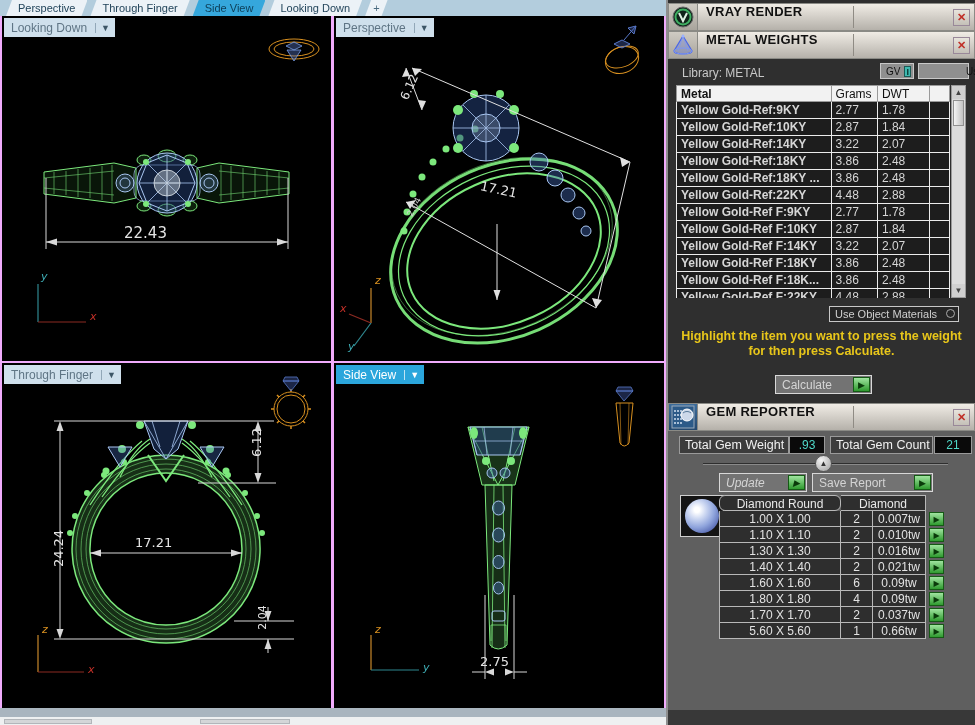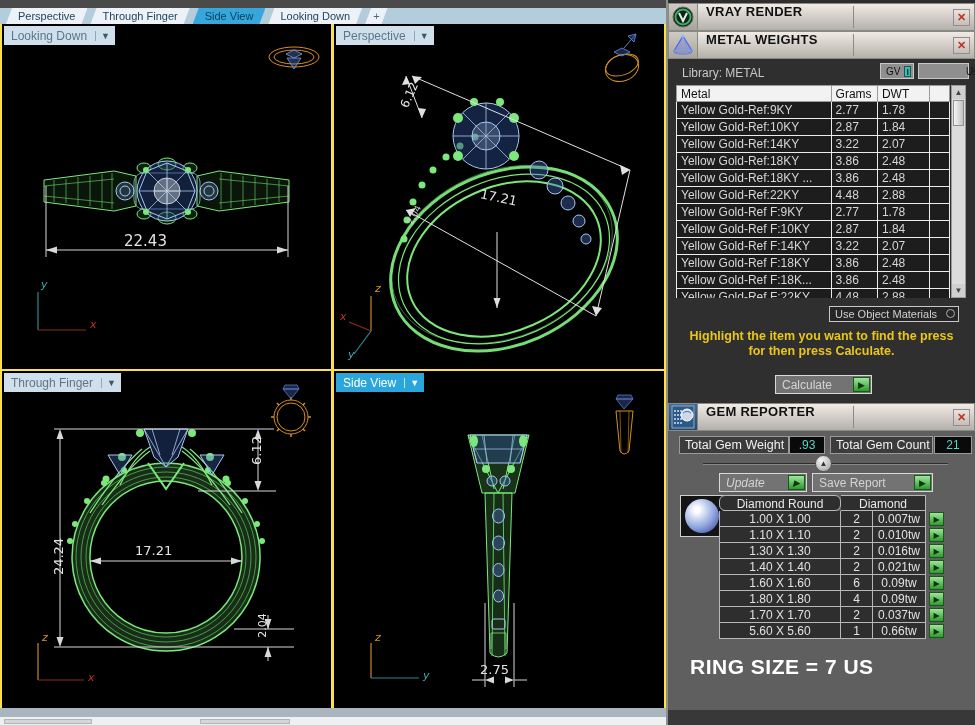--- a/index.html
+++ b/index.html
@@ -1,21 +1,21 @@
 <!DOCTYPE html>
 <html><head>
 <meta charset="utf-8">
 <style>
   * { margin:0; padding:0; box-sizing:border-box; }
   html,body { width:975px; height:725px; overflow:hidden; background:#4a4a4a;
               font-family:"Liberation Sans", sans-serif; }
   .stage { position:relative; width:975px; height:725px; }
 
   
-  .left-area { position:absolute; left:0; top:8px; width:666px; height:708px; background:#fde047; }
+  .left-area { position:absolute; left:0; top:0; width:666px; height:708px; background:#f0abfc; }
   .tabbar { position:absolute; left:0; top:0; width:666px; height:16px; background:#b3cddd;
             display:flex; align-items:stretch; padding-left:6px; }
   .tab { font-size:11px; color:#24465c; background:#ecf2f7; padding:1px 12px 0 12px;
          margin-right:3px; clip-path:polygon(6px 0, 100% 0, calc(100% - 6px) 100%, 0 100%);
          white-space:nowrap; line-height:14px; }
   .tab.active { background:#35a7dc; color:#0d3d56; }
   .tab.addtab { padding:1px 8px 0 8px; color:#4a6a7e; }
 
   .vp { position:absolute; background:#000; overflow:hidden; }
   .vp-label { position:absolute; top:2px; left:2px; height:19px; background:#cfe0ec; color:#5f7585;
@@ -52,21 +52,21 @@
   .library-row { position:absolute; left:14px; top:7px; font-size:12px; color:#c8c8c8; }
   .mini-btn { position:absolute; top:4px; height:16px; background:#8f8f8f; border:1px solid #c8c8c8;
               display:flex; align-items:center; font-size:10px; color:#111; padding:0 2px 0 5px; }
   .mini-toggle { width:11px; height:11px; background:#3fb8b0; border:1px solid #1a5a55; margin-left:4px;
                  font-size:9px; font-weight:bold; color:#083; color:#06322e; text-align:center; line-height:11px; }
 
   .mtable { position:absolute; left:8px; top:26px; width:274px; height:213px; overflow:hidden; }
   .mrow { display:flex; height:17px; }
   .mcell { border:1px solid #ececec; border-top:none; background:#1d1d1d; color:#d6d6d6; font-size:12px;
            padding:1px 4px 0 4px; white-space:nowrap; overflow:hidden; }
-  .mrow .c1 { width:158px; } .mrow .c2 { width:47px; border-left:none; }
+  .mrow .c1 { width:158px;font-weight:bold; } .mrow .c2 { width:47px; border-left:none; }
   .mrow .c3 { width:53px; border-left:none; } .mrow .c4 { width:20px; border-left:none; }
   .mhead .mcell { background:#f2f2f2; color:#111; border-color:#9a9a9a; }
   .mscroll { position:absolute; left:283px; top:26px; width:15px; height:213px; background:#dcdcdc; border:1px solid #9a9a9a; }
   .mscroll .arr { position:absolute; left:0; width:13px; height:13px; background:#d0d0d0; color:#444;
                   font-size:8px; text-align:center; line-height:13px; }
   .mscroll .thumb { position:absolute; left:1px; top:14px; width:11px; height:26px;
                     background:linear-gradient(90deg,#f4f4f4,#c2c2c2); border:1px solid #909090; }
 
   .uom-btn { position:absolute; left:161px; top:247px; width:130px; height:16px; background:#262626;
              border:1px solid #c8c8c8; color:#cfcfcf; font-size:11px; display:flex; align-items:center;
@@ -586,21 +586,21 @@
         <div class="thumb"></div>
         <div class="arr" style="bottom:0;">▼</div>
       </div>
 
       <div class="uom-btn">
         <span>Use Object Materials</span>
         <span class="uom-radio"></span>
       </div>
 
       <div class="hint">
-        <div>Highlight the item you want to find the press</div>
+        <div>Highlight the item you want to press the weight</div>
         <div>for then press Calculate.</div>
       </div>
 
       <div class="cmd-btn" style="left:107px; top:316px; width:97px;">
         <span class="lbl">Calculate</span>
         <span class="go-arrow">▶</span>
       </div>
     </div>
 
     <div class="hdrbar" style="top:403px;">
@@ -689,17 +689,16 @@
             <div class="garrow">▶</div>
           </div>
         <div class="grow">
             <div class="gcell g1">5.60 X 5.60</div>
             <div class="gcell g2">1</div>
             <div class="gcell g3">0.66tw</div>
             <div class="garrow">▶</div>
           </div>
       </div>
 
-      <div class="ring-size">RING SIZE = 7 US</div>
       <div class="rp-bottom"></div>
     </div>
   </div>
 </div>
 
 </body></html>

